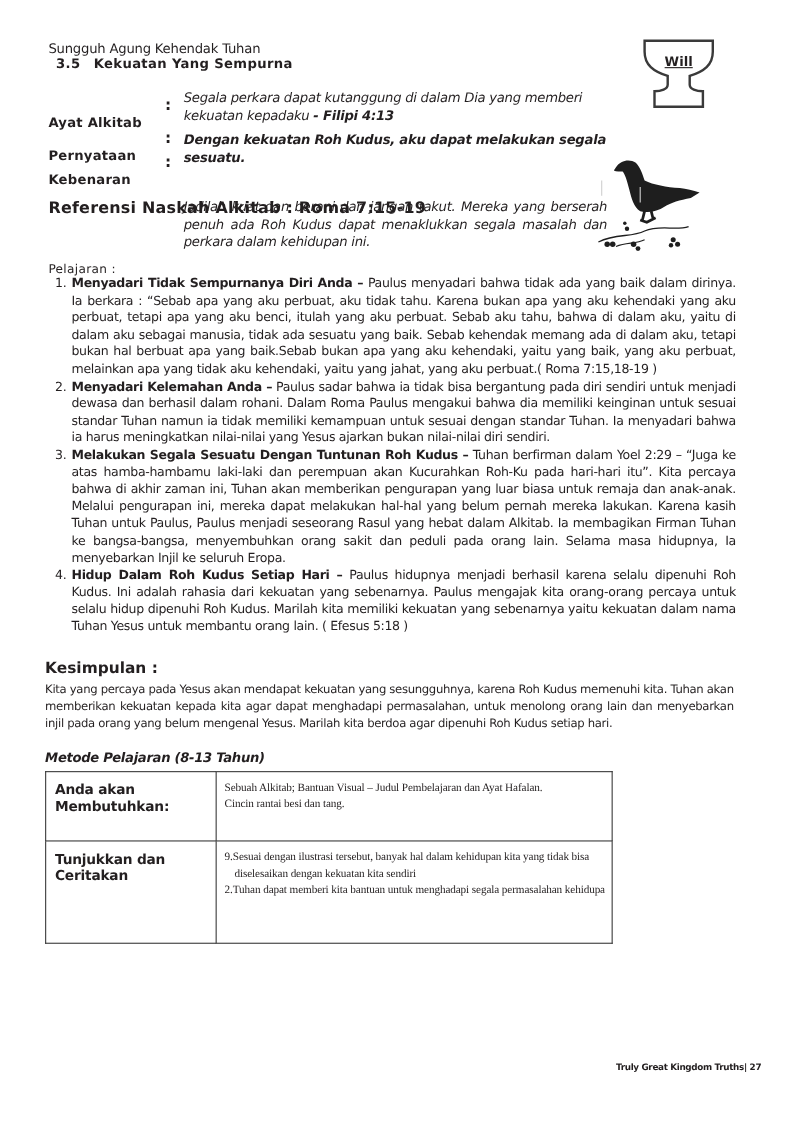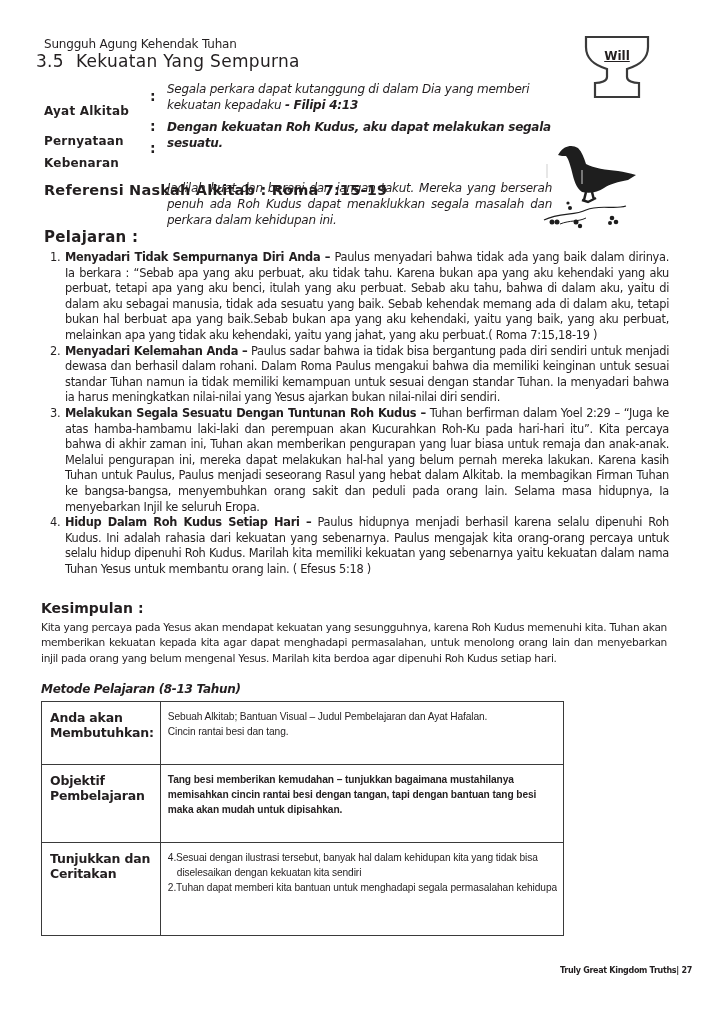--- a/index.html
+++ b/index.html
@@ -1,37 +1,37 @@
 <!DOCTYPE html>
 <html><head>
 <meta charset="utf-8">
 <style>
   html, body { margin: 0; padding: 0; background: #ffffff; }
   body { width: 722px; height: 1024px; position: relative; overflow: hidden; color: #231f20; font-family: "DejaVu Sans", sans-serif; }
   .abs { position: absolute; }
   .subtitle { left: 44px; top: 37px; font-size: 12px; letter-spacing: -0.2px; }
-  .title { left: 36px; top: 51px; font-size: 17px; font-weight: normal; letter-spacing: 0.3px; }
+  .title { left: 51px; top: 51px; font-size: 12px; font-weight: bold; letter-spacing: 0.3px; }
   .title .num { margin-right: 12px; }
   .label { font-weight: bold; font-size: 12px; letter-spacing: 0.2px; margin-top: 16px; }
   .colon { font-weight: bold; font-size: 14px; }
   .field-text { font-size: 12px; line-height: 16px; letter-spacing: -0.25px; font-style: italic; }
   .justify { text-align: justify; margin-top: 40px; }
   .bold { font-weight: bold; }
   .ref { left: 44px; top: 182px; font-size: 14.5px; font-weight: bold; letter-spacing: 0.2px; }
-  .pel-head { left: 44px; top: 228px; font-size: 15px; font-weight: bold; letter-spacing: 0.3px; }
+  .pel-head { left: 44px; top: 238px; font-size: 11px; font-weight: normal; letter-spacing: 0.3px; }
   ol.lessons { position: absolute; left: 48px; top: 250px; width: 621px; margin: 0; padding: 0; list-style: none; font-size: 11.4px; line-height: 15.6px; letter-spacing: -0.3px; }
   ol.lessons li { position: relative; padding-left: 17px; text-align: justify; }
   ol.lessons li .n { position: absolute; left: 2px; top: 0; }
   .kes-head { left: 41px; top: 600px; font-size: 14px; font-weight: bold; }
   .kes-body { left: 41px; top: 620px; width: 626px; font-size: 10.6px; line-height: 15.4px; letter-spacing: -0.3px; text-align: justify; }
   .metode { left: 41px; top: 682px; font-size: 12px; font-weight: bold; letter-spacing: -0.3px; font-style: italic; }
   table.method { position: absolute; left: 41px; top: 701px; width: 516px; border-collapse: collapse; }
   table.method td { border: 1.5px solid #3a3a3a; vertical-align: top; }
   table.method td.h { width: 172px; padding: 8px 6px 0 8px; font-weight: bold; font-size: 12.5px; letter-spacing: -0.2px; }
-  table.method td.c { padding: 7px 6px 16px 7px; font-family: Liberation Sans, sans-serif; font-size: 10.2px; line-height: 15px; letter-spacing: -0.1px; }
+  table.method td.c { padding: 7px 6px 16px 7px; font-family: Liberation Serif, serif; font-size: 10.2px; line-height: 15px; letter-spacing: -0.1px; }
   .row1 td { height: 39px; }
   .row2 td { height: 54px; }
   .row3 td { height: 69px; }
   .row4 td { height: 39px; }
   .c.boldc { font-weight: bold; }
   .sub-list div { padding-left: 9px; text-indent: -9px; }
   .footer { left: 560px; top: 966px; font-size: 8px; font-weight: bold; letter-spacing: -0.3px; }
 </style>
 </head>
 <body>
@@ -105,30 +105,24 @@
 <div class="abs metode">Metode Pelajaran (8-13 Tahun)</div>
 <table class="method">
   <tbody>
       <tr class="row1">
     <td class="h">Anda akan Membutuhkan:</td>
     <td class="c">
       <div>Sebuah Alkitab; Bantuan Visual – Judul Pembelajaran dan Ayat Hafalan.</div>
       <div>Cincin rantai besi dan tang.</div>
     </td>
   </tr>
-  <tr class="row2">
-    <td class="h">Objektif Pembelajaran</td>
-    <td class="c boldc">
-      <div>Tang besi memberikan kemudahan – tunjukkan bagaimana mustahilanya memisahkan cincin rantai besi dengan tangan, tapi dengan bantuan tang besi maka akan mudah untuk dipisahkan.</div>
-    </td>
-  </tr>
   <tr class="row3">
     <td class="h">Tunjukkan dan Ceritakan</td>
     <td class="c sub-list">
-      <div>4.Sesuai dengan ilustrasi tersebut, banyak hal dalam kehidupan kita yang tidak bisa diselesaikan dengan kekuatan kita sendiri</div>
+      <div>9.Sesuai dengan ilustrasi tersebut, banyak hal dalam kehidupan kita yang tidak bisa diselesaikan dengan kekuatan kita sendiri</div>
       <div style="white-space:nowrap; overflow:hidden;text-align:right;">2.Tuhan dapat memberi kita bantuan untuk menghadapi segala permasalahan kehidupa</div>
     </td>
   </tr>
 </tbody>
   </table>
 
 <div class="abs footer">
   <span>Truly Great Kingdom Truths</span><span>|</span>
   <span>27</span>
 </div>

